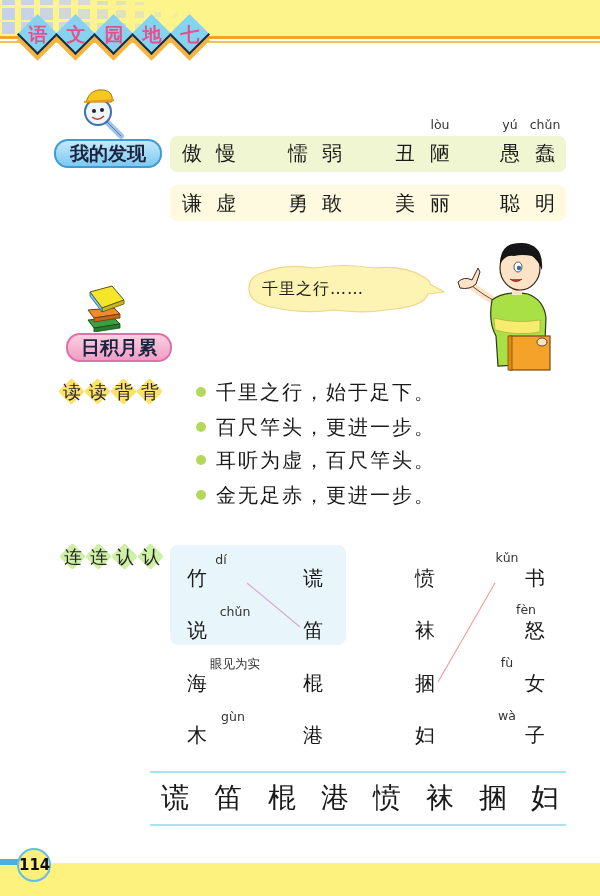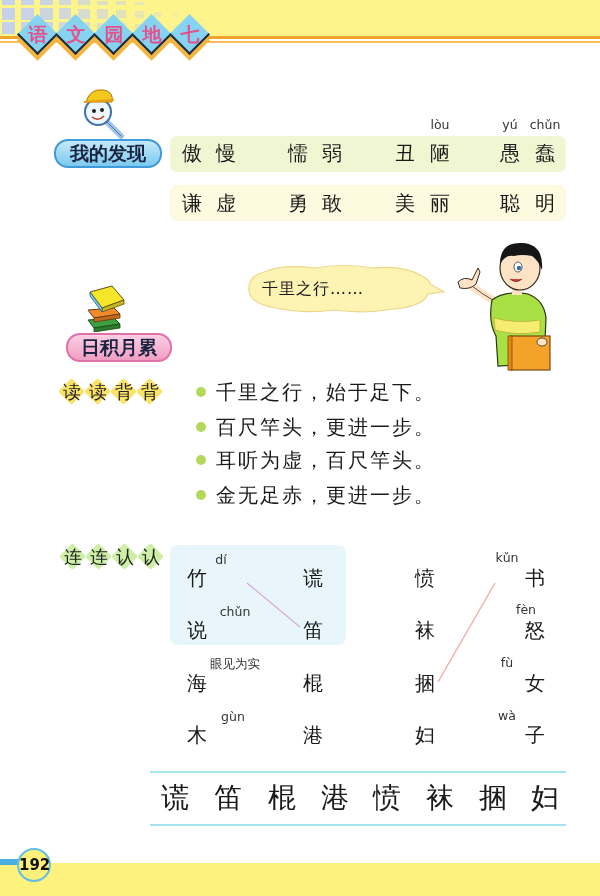--- a/index.html
+++ b/index.html
@@ -279,13 +279,13 @@
   <span class="abs schar" style="left:264px;top:780px">棍</span>
   <span class="abs schar" style="left:317px;top:780px">港</span>
   <span class="abs schar" style="left:369px;top:780px">愤</span>
   <span class="abs schar" style="left:422px;top:780px">袜</span>
   <span class="abs schar" style="left:475px;top:780px">捆</span>
   <span class="abs schar" style="left:527px;top:780px">妇</span>
 </div>
 
 <div class="abs ft-band"></div>
 <div class="abs ft-bar"></div>
-<div class="abs ft-circle">192</div>
+<div class="abs ft-circle">114</div>
 
 </body></html>

